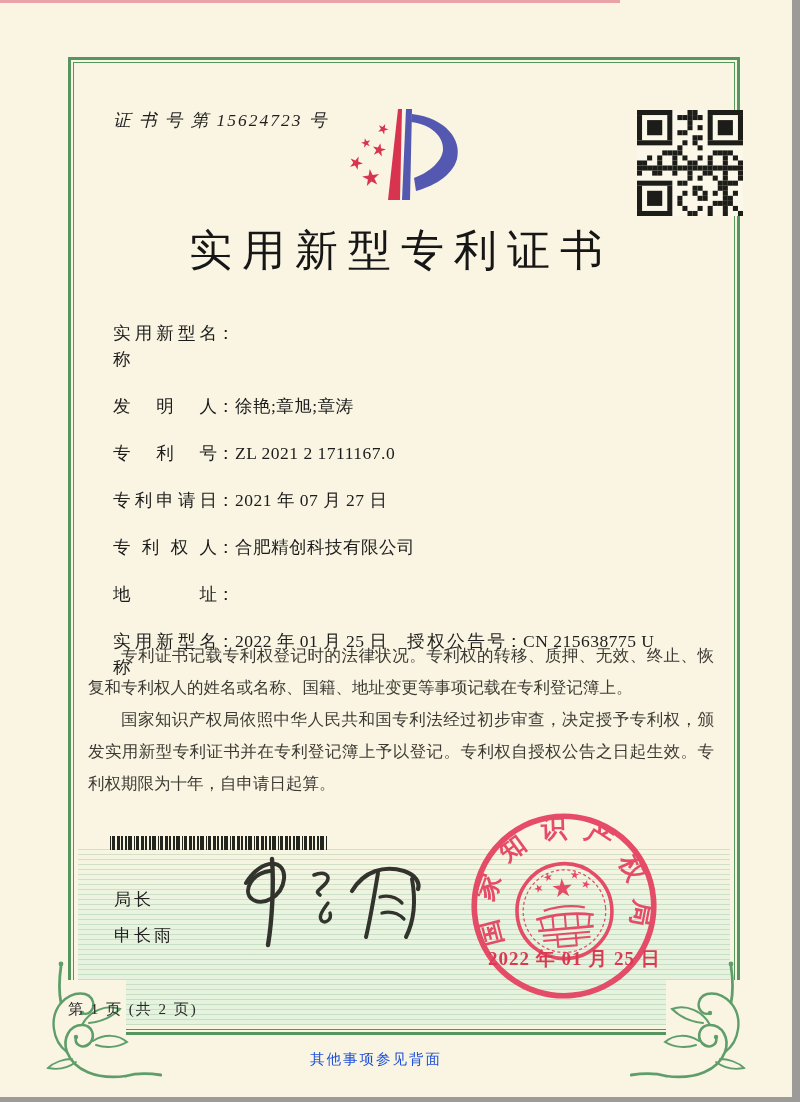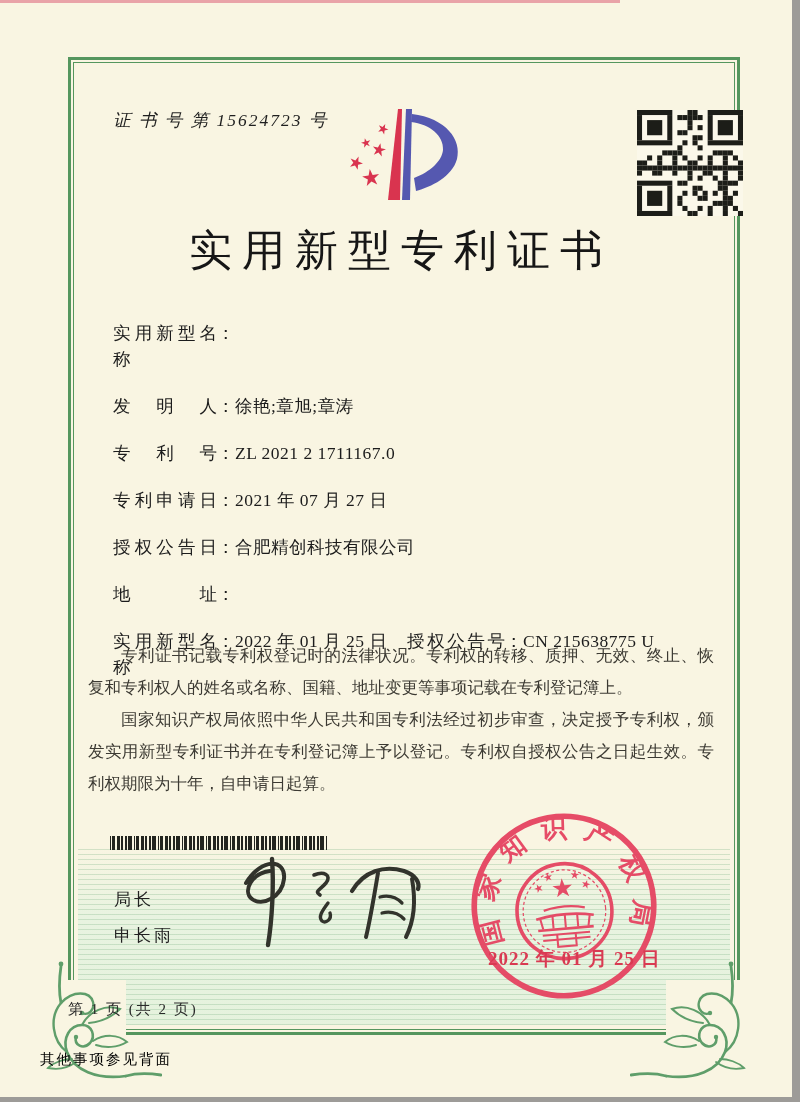--- a/index.html
+++ b/index.html
@@ -60,21 +60,21 @@
   .barcode i{display:inline-block;height:14px;background:#23251f;vertical-align:top;}
   .officer{position:absolute;left:114px;top:882px;font-family:"Liberation Sans","DejaVu Sans",sans-serif;
     font-size:17px;color:#222;letter-spacing:3px;line-height:36px;}
   .signature{position:absolute;left:228px;top:845px;}
   .seal{position:absolute;left:466px;top:808px;transform:rotate(-5deg);opacity:.93;}
   .seal-date{
     position:absolute;left:488px;top:946px;font-size:19px;font-weight:bold;
     color:#d93a52;letter-spacing:1px;
   }
   .page-info{position:absolute;left:68px;top:1000px;width:666px;text-align:left;font-size:15px;color:#2a2a2a;letter-spacing:2px;}
-  .back-note{position:absolute;left:40px;top:1050px;width:672px;font-size:14.5px;color:#000000;letter-spacing:2px;}
+  .back-note{position:absolute;left:40px;top:1050px;width:672px;text-align:center;font-size:14.5px;color:#1d4ed8;letter-spacing:2px;}
 </style>
 </head>
 <body>
 
 <div class="paper">
   <div class="scan-pink"></div>
 
   <div class="frame">
     <div class="frame-inner"></div>
     <div class="guilloche"></div>
@@ -279,21 +279,21 @@
       <span class="lab">专利号</span>
         <span class="colon">：</span>
       <span class="val">ZL 2021 2 1711167.0</span>
     </div>
     <div class="row">
       <span class="lab">专利申请日</span>
         <span class="colon">：</span>
       <span class="val">2021 年 07 月 27 日</span>
     </div>
     <div class="row">
-      <span class="lab">授权公告日</span>
+      <span class="lab">专利权人</span>
         <span class="colon">：</span>
       <span class="val">合肥精创科技有限公司</span>
     </div>
     <div class="row">
       <span class="lab">地址</span>
         <span class="colon">：</span>
     </div>
     <div class="row">
       <span class="lab">实用新型名称</span>
         <span class="colon">：</span>

